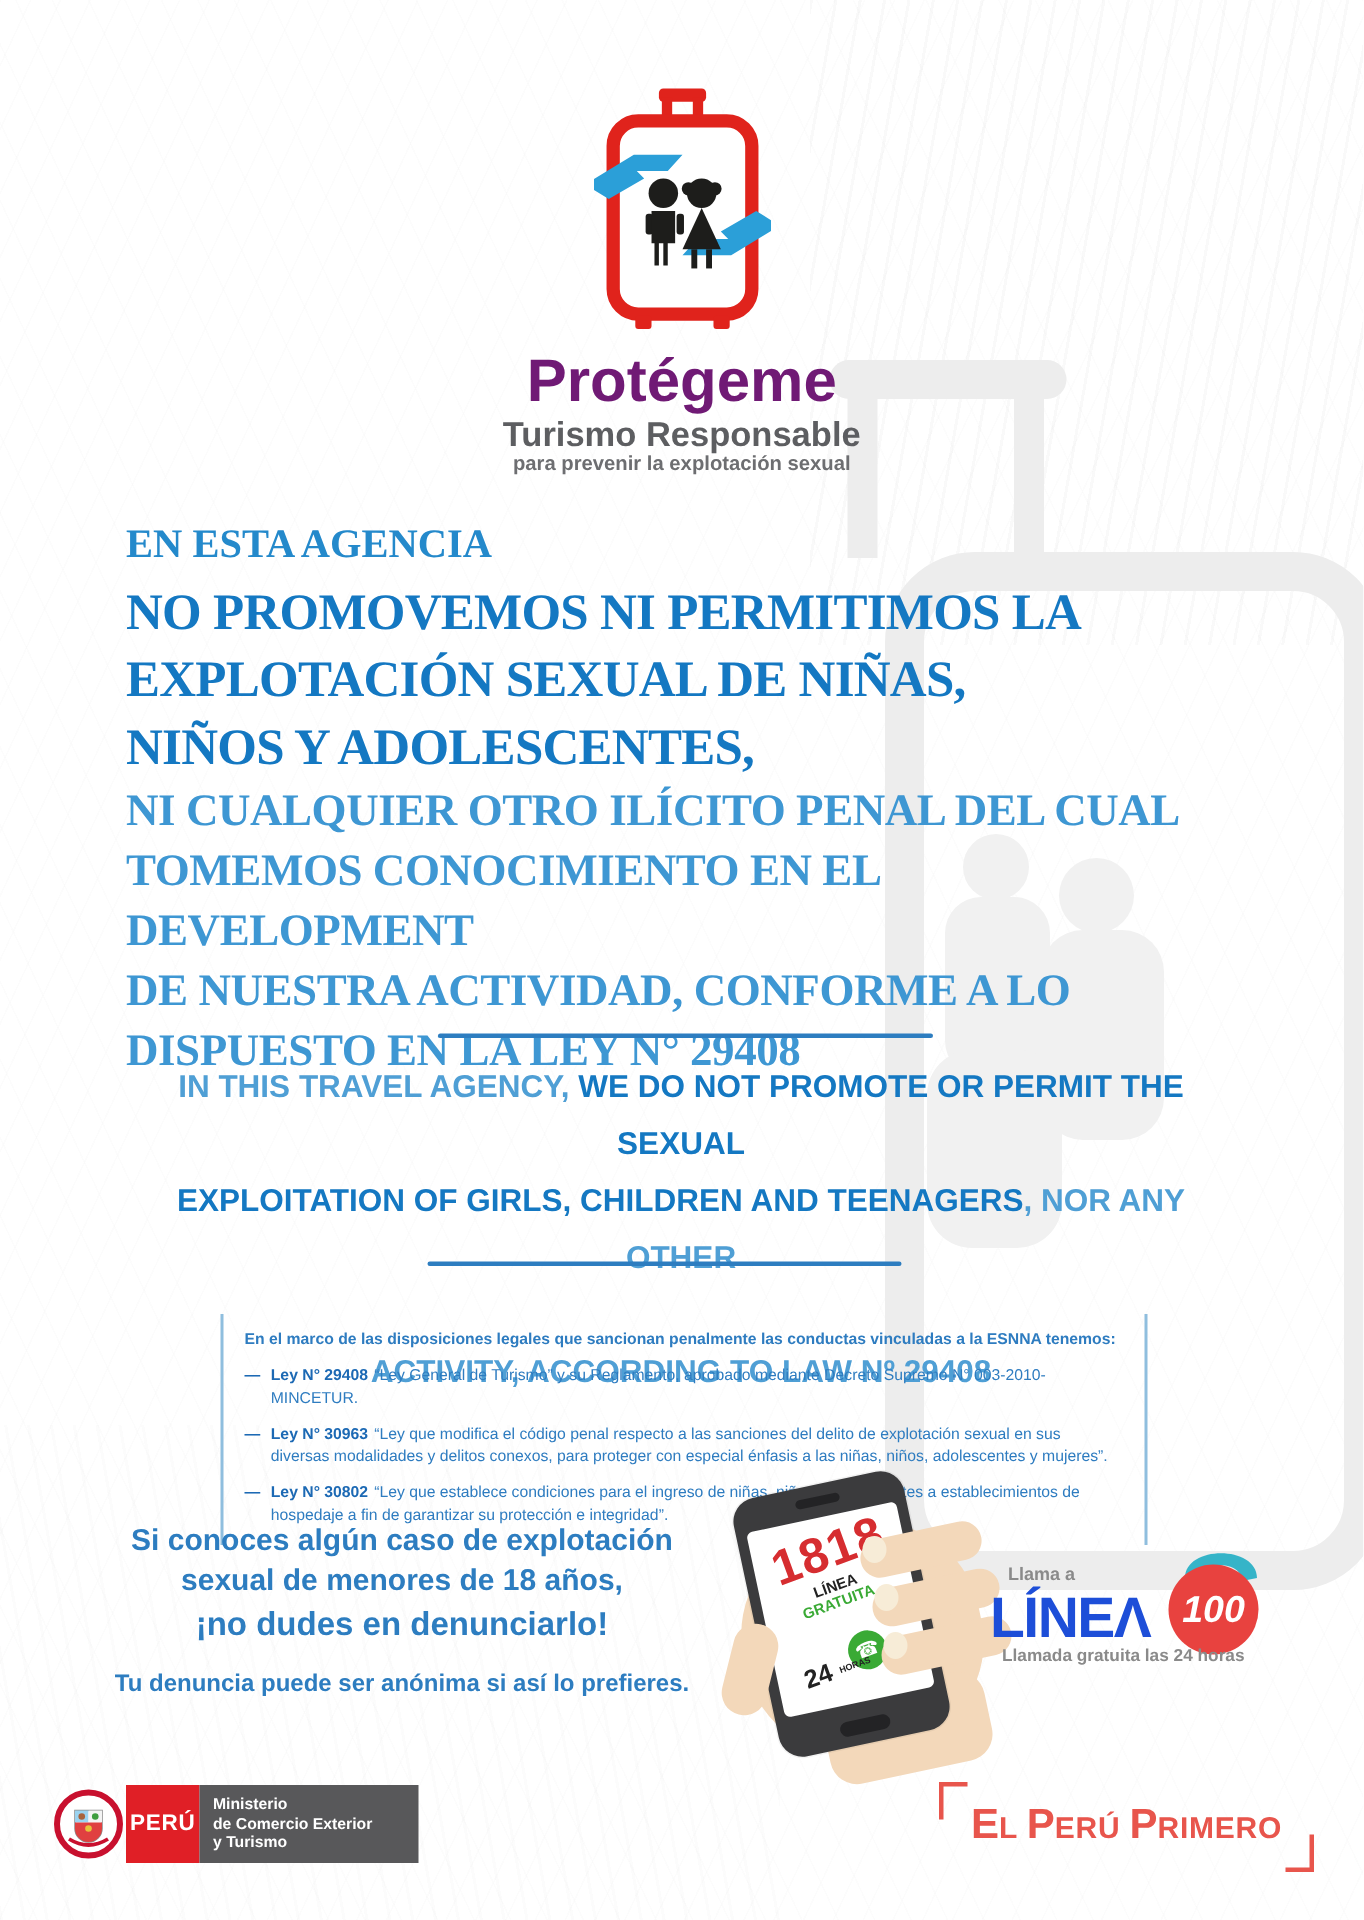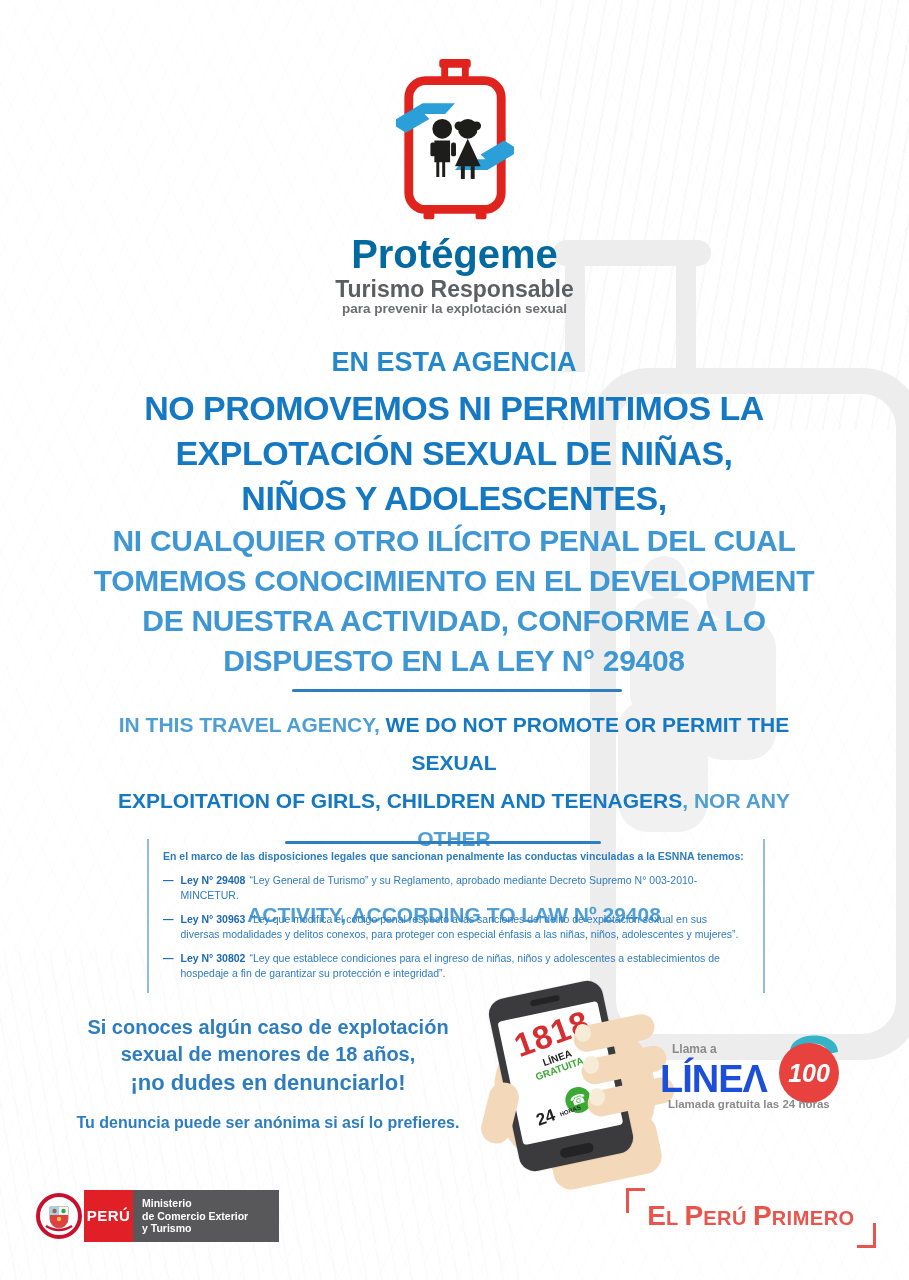--- a/index.html
+++ b/index.html
@@ -23,39 +23,39 @@
   .wm-strut1{left:565px;top:260px;width:20px;height:112px;}
   .wm-strut2{left:676px;top:260px;width:20px;height:112px;}
   .wm-frame{left:590px;top:368px;width:280px;height:640px;border:26px solid #ededed;
             border-radius:60px;background:transparent;}
   .wm-blob{background:#f1f1f1;}
 
   
   .emblem{left:396px;top:56px;width:118px;height:182px;}
 
   .logo-title{left:0;top:232px;width:909px;text-align:center;font-size:40px;font-weight:700;
-              color:#0369a1;letter-spacing:0;}
+              color:#701a75;letter-spacing:0;}
   .logo-subtitle{left:0;top:276px;width:909px;text-align:center;font-size:23px;font-weight:600;color:#5d5e61;}
   .logo-tagline{left:0;top:301px;width:909px;text-align:center;font-size:13.5px;font-weight:600;
                 color:#6d6e71;line-height:16px;}
 
-  .headline{left:84px;top:344px;width:740px;text-align:center;}
+  .headline{left:84px;top:344px;width:740px;text-align:left;font-family:Liberation Serif, serif;}
   .hl-intro{font-size:27px;font-weight:700;color:#2489cb;line-height:36px;margin-bottom:6px;}
   .hl-bold{font-size:34px;font-weight:800;color:#1478c2;line-height:45px;letter-spacing:-.5px;}
   .hl-light{font-size:30px;font-weight:700;color:#3e97d3;line-height:40px;letter-spacing:-.3px;}
 
   .rule{background:#2d7dc0;height:3px;border-radius:2px;}
   .rule-top{left:292px;top:689px;width:330px;}
   .rule-bottom{left:285px;top:841px;width:316px;}
 
   .english{left:84px;top:706px;width:740px;text-align:center;font-size:21px;line-height:38px;}
   .en-reg{color:#4f9fd5;font-weight:600;}
   .en-bold{color:#1478c2;font-weight:800;}
 
-  .legal-box{left:147px;top:839px;width:618px;box-sizing:border-box;padding:10px 14px 12px 14px;
+  .legal-box{left:147px;top:876px;width:618px;box-sizing:border-box;padding:10px 14px 12px 14px;
              border-left:2px solid #8fbede;border-right:2px solid #8fbede;}
   .legal-intro{font-size:10.5px;font-weight:700;color:#2e7cc0;line-height:15px;}
   .legal-item{display:flex;margin-top:9px;font-size:10.5px;line-height:15px;color:#2e7cc0;}
   .legal-dash{font-weight:800;color:#1c69b4;margin-right:7px;}
   .legal-law{font-weight:800;color:#1c69b4;white-space:nowrap;margin-right:4px;}
   .legal-text{font-weight:500;}
 
   .report{left:58px;top:1014px;width:420px;text-align:center;color:#2d7dc0;}
   .report-l1,.report-l2{font-size:20px;font-weight:600;line-height:27px;}
   .report-l3{font-size:22px;font-weight:800;line-height:30px;}

